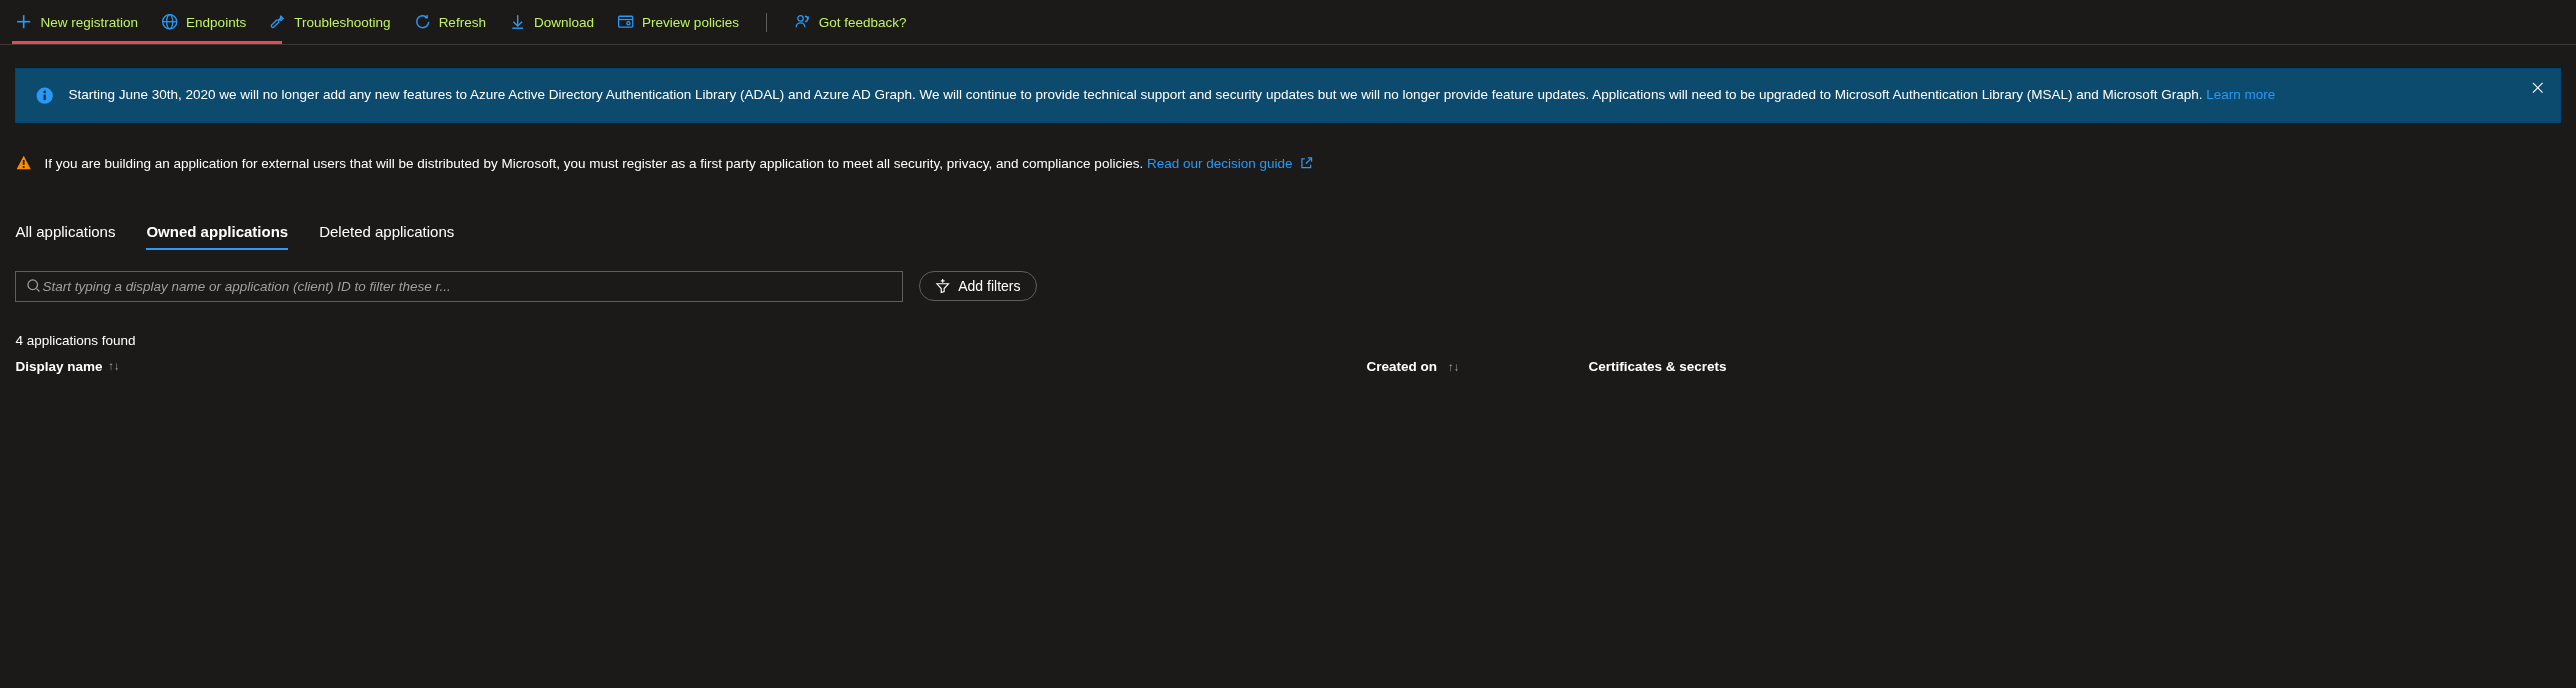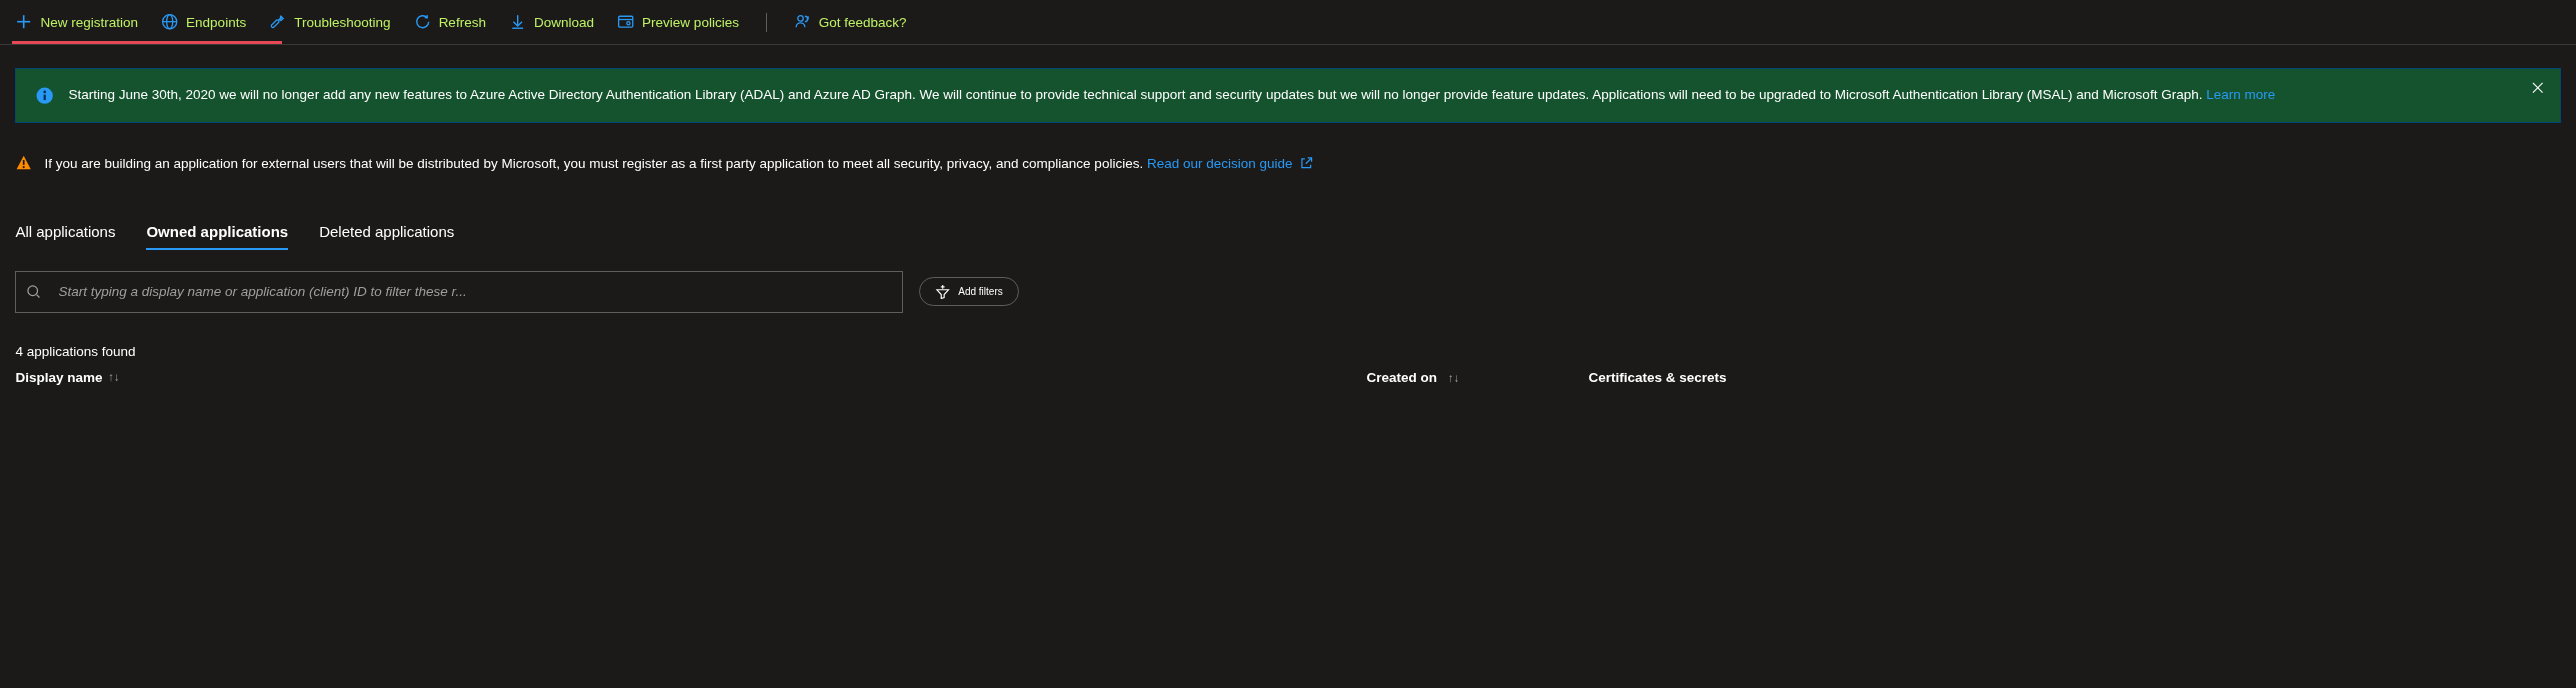--- a/index.html
+++ b/index.html
@@ -62,21 +62,21 @@
       width: 17.4px;
       height: 17.4px;
       flex-shrink: 0;
     }
     
     .content {
       padding: 0 15.4px;
     }
     
     .info-bar {
-      background: #14532d;
+      background: #0c4a6e;
       border: 1px solid #004578;
       display: flex;
       align-items: flex-start;
       padding: 15.4px 19.3px;
       margin: 23px 0 15.4px 0;
       position: relative;
     }
     
     .info-icon-wrapper {
       flex-shrink: 0;
@@ -165,23 +165,23 @@
       gap: 15.4px;
       margin-bottom: 31px;
     }
     
     .search-box {
       display: flex;
       align-items: center;
       background: transparent;
       border: 1px solid #605e5c;
       width: 888px;
-      height: 42px;
+      height: 31px;
       padding: 0 9.6px;
-      gap: 17px;
+      gap: 1px;
     }
     
     .search-input {
       background: transparent;
       border: none;
       outline: none;
       color: #fff;
       font-size: 13.5px;
       flex: 1;
       font-style: italic;
@@ -195,21 +195,21 @@
     .add-filters-btn {
       display: flex;
       align-items: center;
       gap: 7.7px;
       background: transparent;
       border: 1px solid #605e5c;
       border-radius: 15.4px;
       padding: 5.8px 15.4px;
       color: #fff;
       cursor: pointer;
-      font-size: 10px;
+      font-size: 14px;
     }
     
     .results-count {
       color: #fff;
       font-size: 13.5px;
       margin-bottom: 11.6px;
     }
     
     .table-header {
       display: flex;

